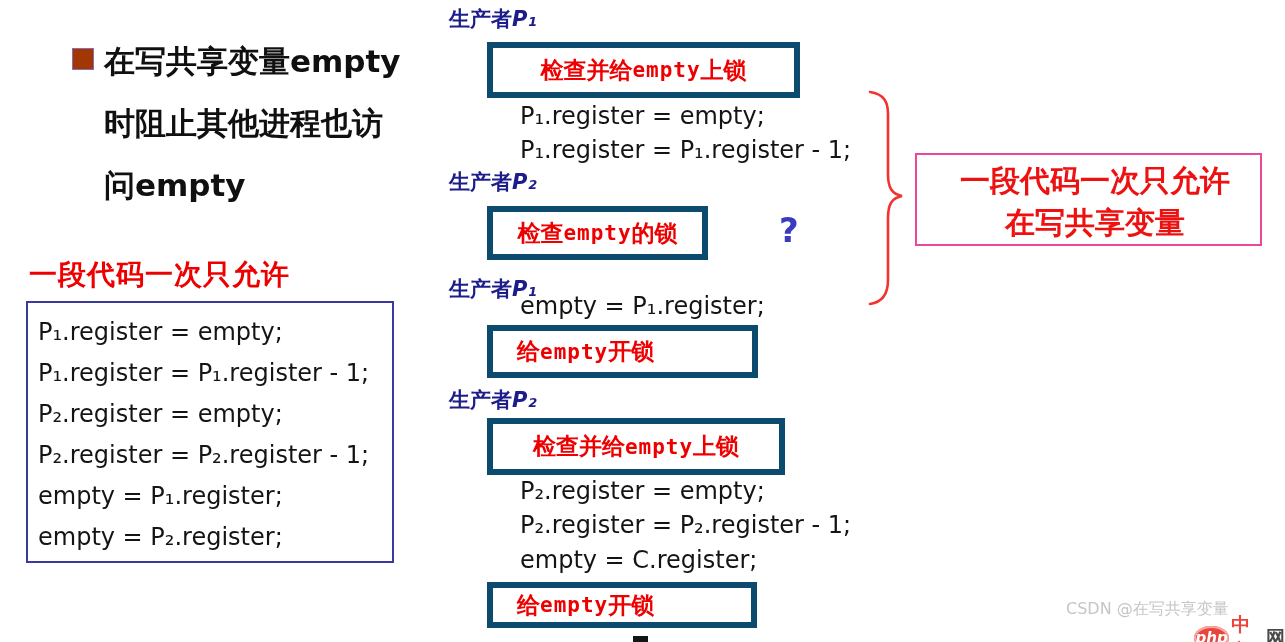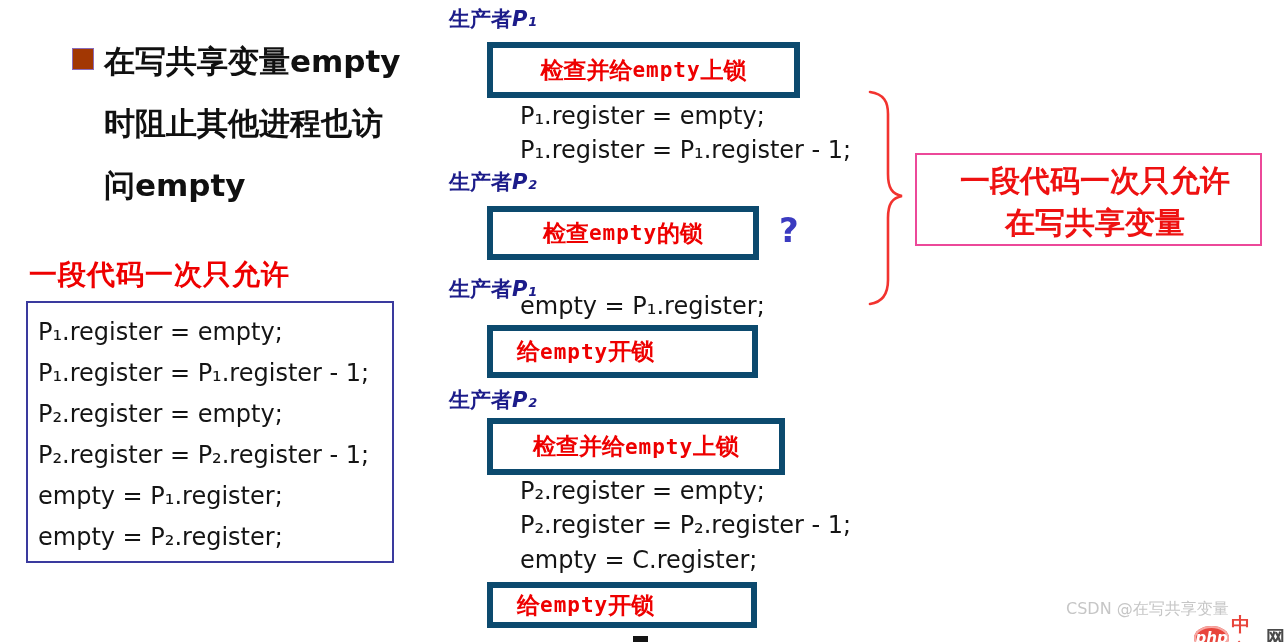--- a/index.html
+++ b/index.html
@@ -135,21 +135,21 @@
   <div class="abs flow-label" style="left:449px;top:168px;"><span class="zh">生产者</span><span class="p">P₂</span></div>
   <div class="abs flow-label" style="left:449px;top:275px;"><span class="zh">生产者</span><span class="p">P₁</span></div>
   <div class="abs flow-label" style="left:449px;top:386px;"><span class="zh">生产者</span><span class="p">P₂</span></div>
 
   <div class="abs lock-box center" style="left:487px;top:42px;width:313px;height:56px;">
       <span>检查并给</span>
       <span class="mono">empty</span>
       <span>上锁</span>
     </div>
 
-  <div class="abs lock-box center" style="left:487px;top:206px;width:272px;height:54px;">
+  <div class="abs lock-box center" style="left:487px;top:206px;width:221px;height:54px;">
       <span>检查</span>
       <span class="mono">empty</span>
       <span>的锁</span>
     </div>
 
   <div class="abs lock-box left" style="left:487px;top:325px;width:271px;height:53px;">
       <span>给</span>
       <span class="mono">empty</span>
       <span>开锁</span>
     </div>

